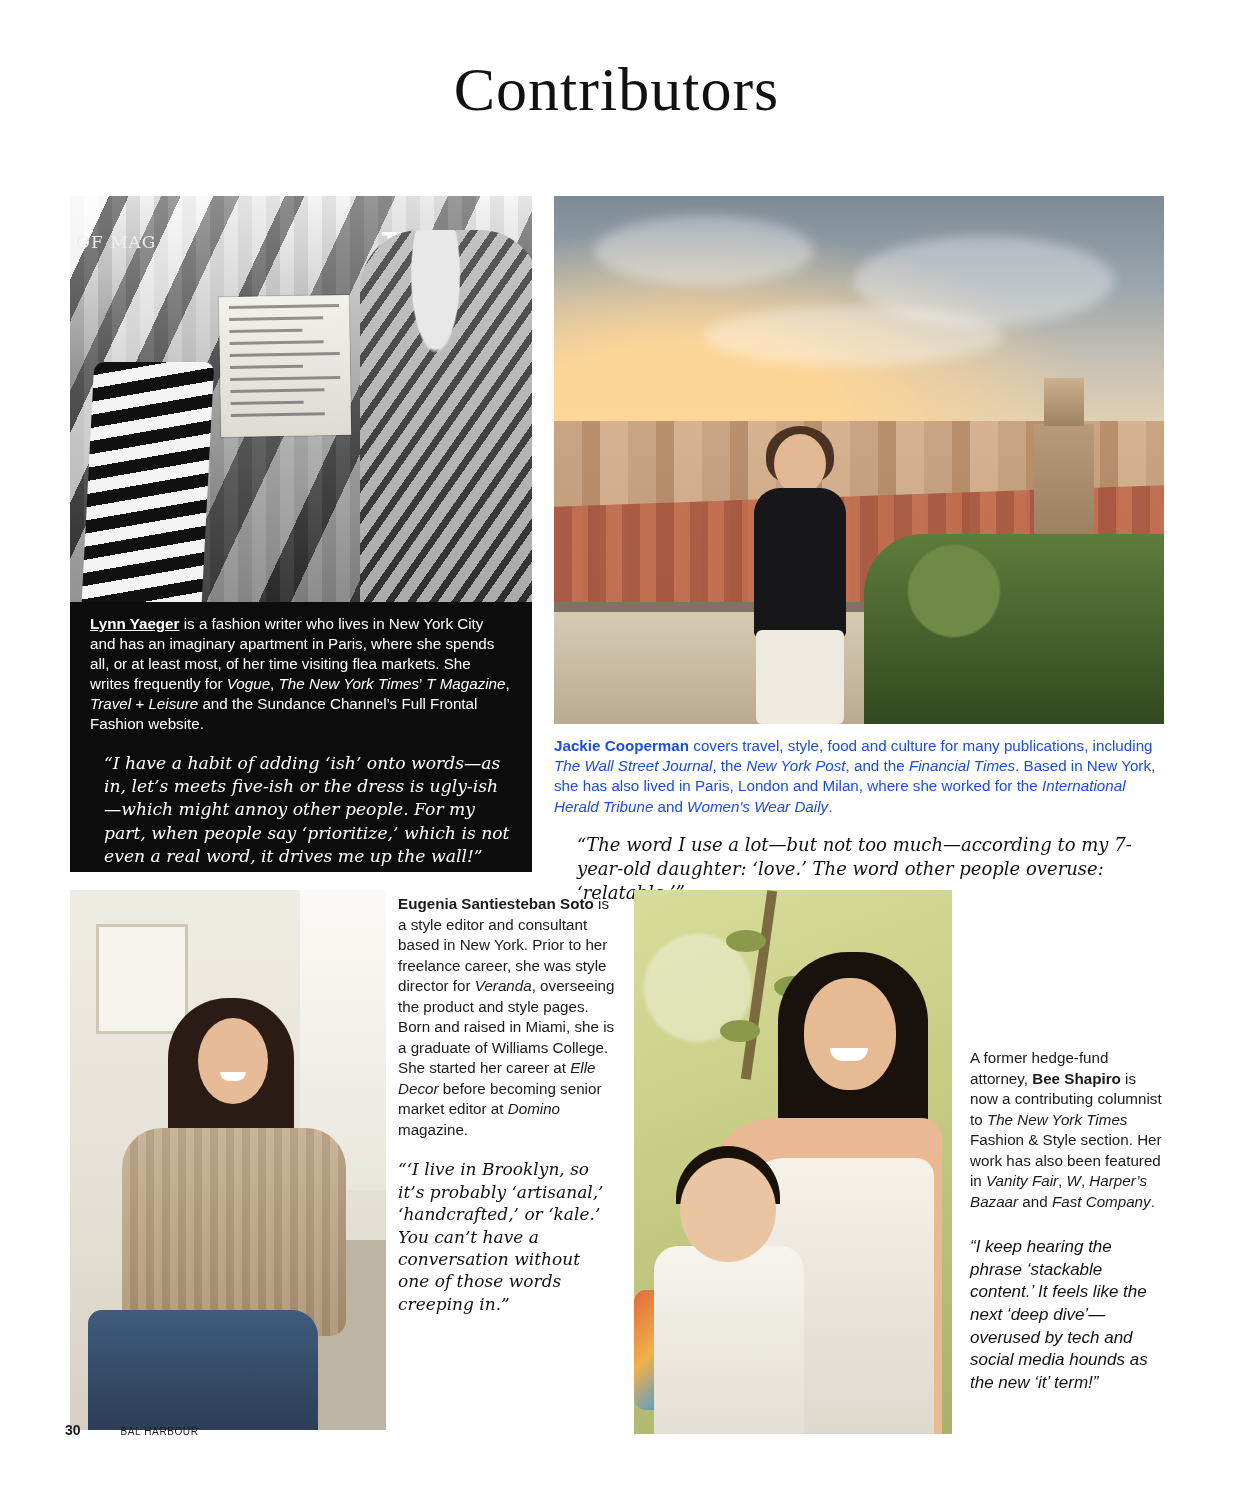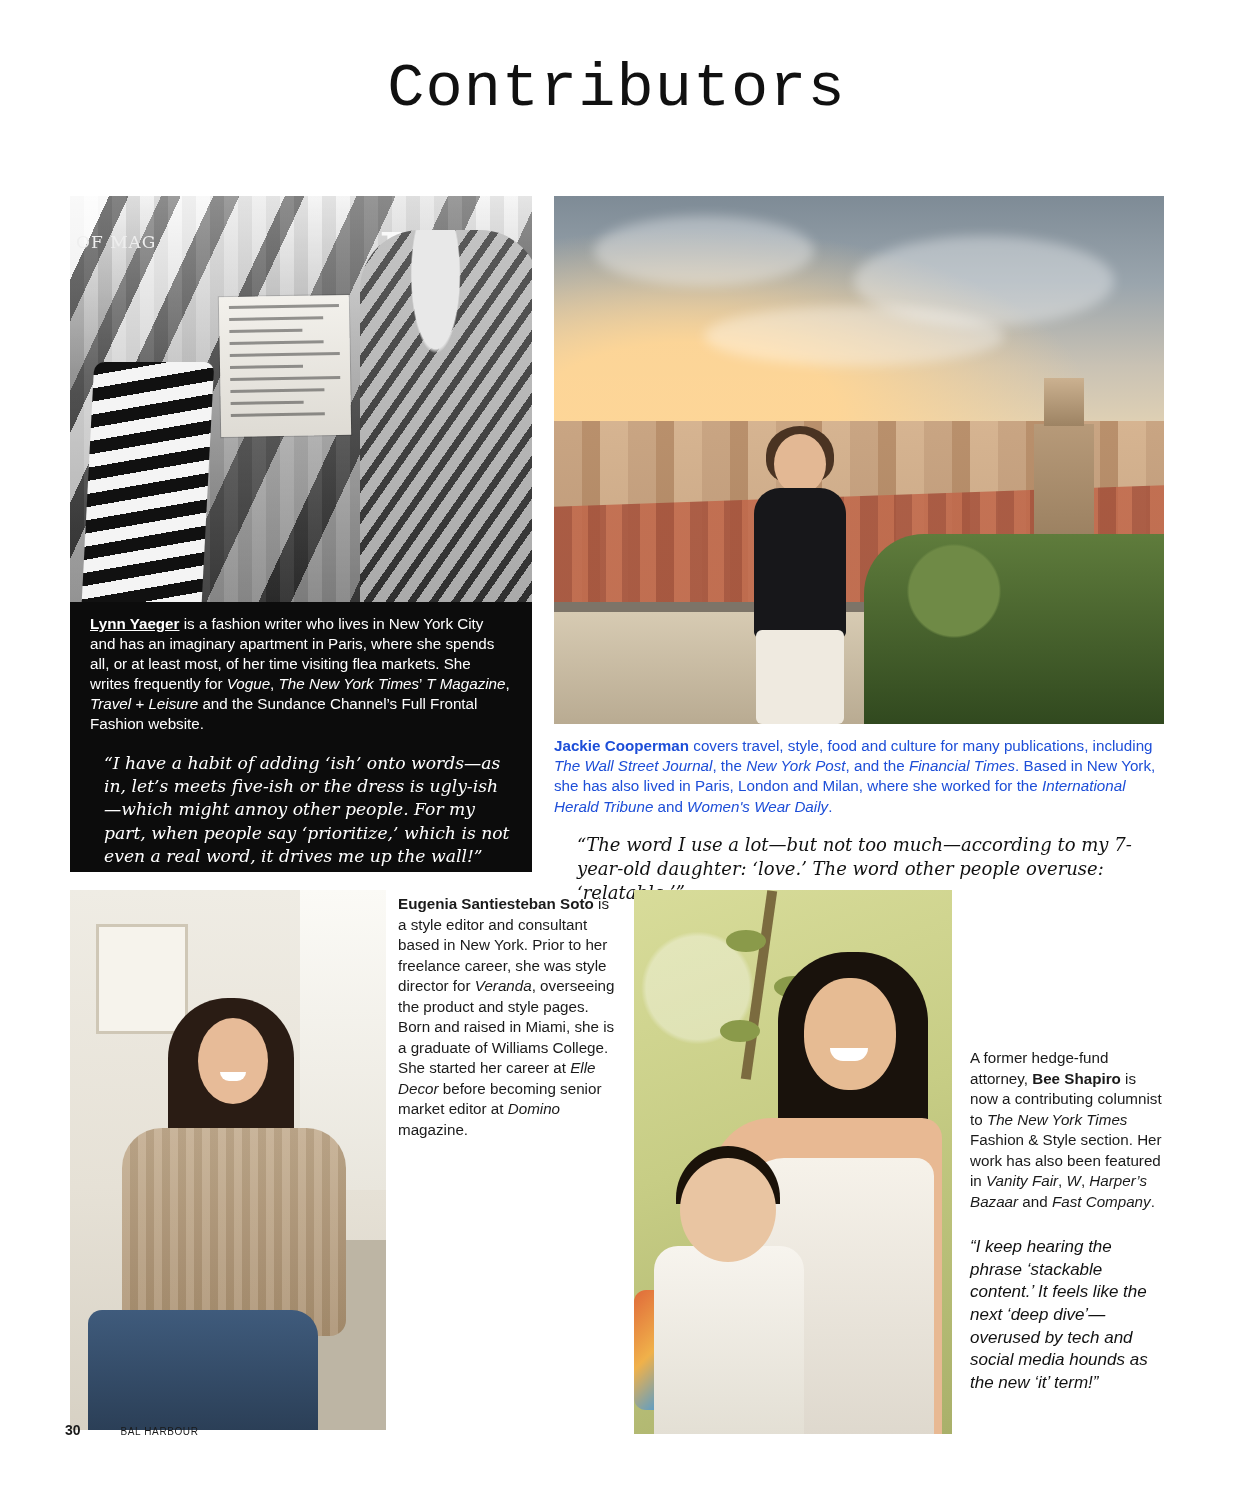--- a/index.html
+++ b/index.html
@@ -9,21 +9,21 @@
     font-family:"Liberation Sans", sans-serif;
     color:#1a1a1a;
     position:relative;
     overflow:hidden;
   }
   .page{position:relative;width:1233px;height:1490px;}
 
   
   .masthead{position:absolute;left:0;top:58px;width:1233px;text-align:center;}
   .title{
-    font-family:Liberation Mono, monospace;
+    font-family:Liberation Serif, serif;
     font-size:62px;
     letter-spacing:1px;
     font-weight:400;
     color:#111;
     line-height:1;
   }
   .subtitle{
     font-family:"DejaVu Serif", serif;
     font-style:italic;
     font-size:26px;
@@ -342,20 +342,21 @@
     <div class="hair"></div>
     <div class="face"></div>
     <div class="smile"></div>
     <div class="sweater"></div>
     <div class="watch"></div>
     <div class="jeans"></div>
   </div>
 
   <div id="text-eugenia">
     <div class="bio"><b>Eugenia Santiesteban Soto</b> is a style editor and consultant based in New York. Prior to her freelance career, she was style director for <i>Veranda</i>, overseeing the product and style pages. Born and raised in Miami, she is a graduate of Williams College. She started her career at <i>Elle Decor</i> before becoming senior market editor at <i>Domino</i> magazine.</div>
+    <div class="quote">“‘I live in Brooklyn, so it’s probably ‘artisanal,’ ‘handcrafted,’ or ‘kale.’ You can’t have a conversation without one of those words creeping in.”</div>
   </div>
 
   <div class="photo" id="photo-bee">
     <div class="bg"></div>
     <div class="branch"></div>
     <div class="leaf" style="left:92px;top:40px;"></div>
     <div class="leaf" style="left:140px;top:86px;"></div>
     <div class="leaf" style="left:86px;top:130px;"></div>
     <div class="mom-hair"></div>
     <div class="mom-face"></div>

